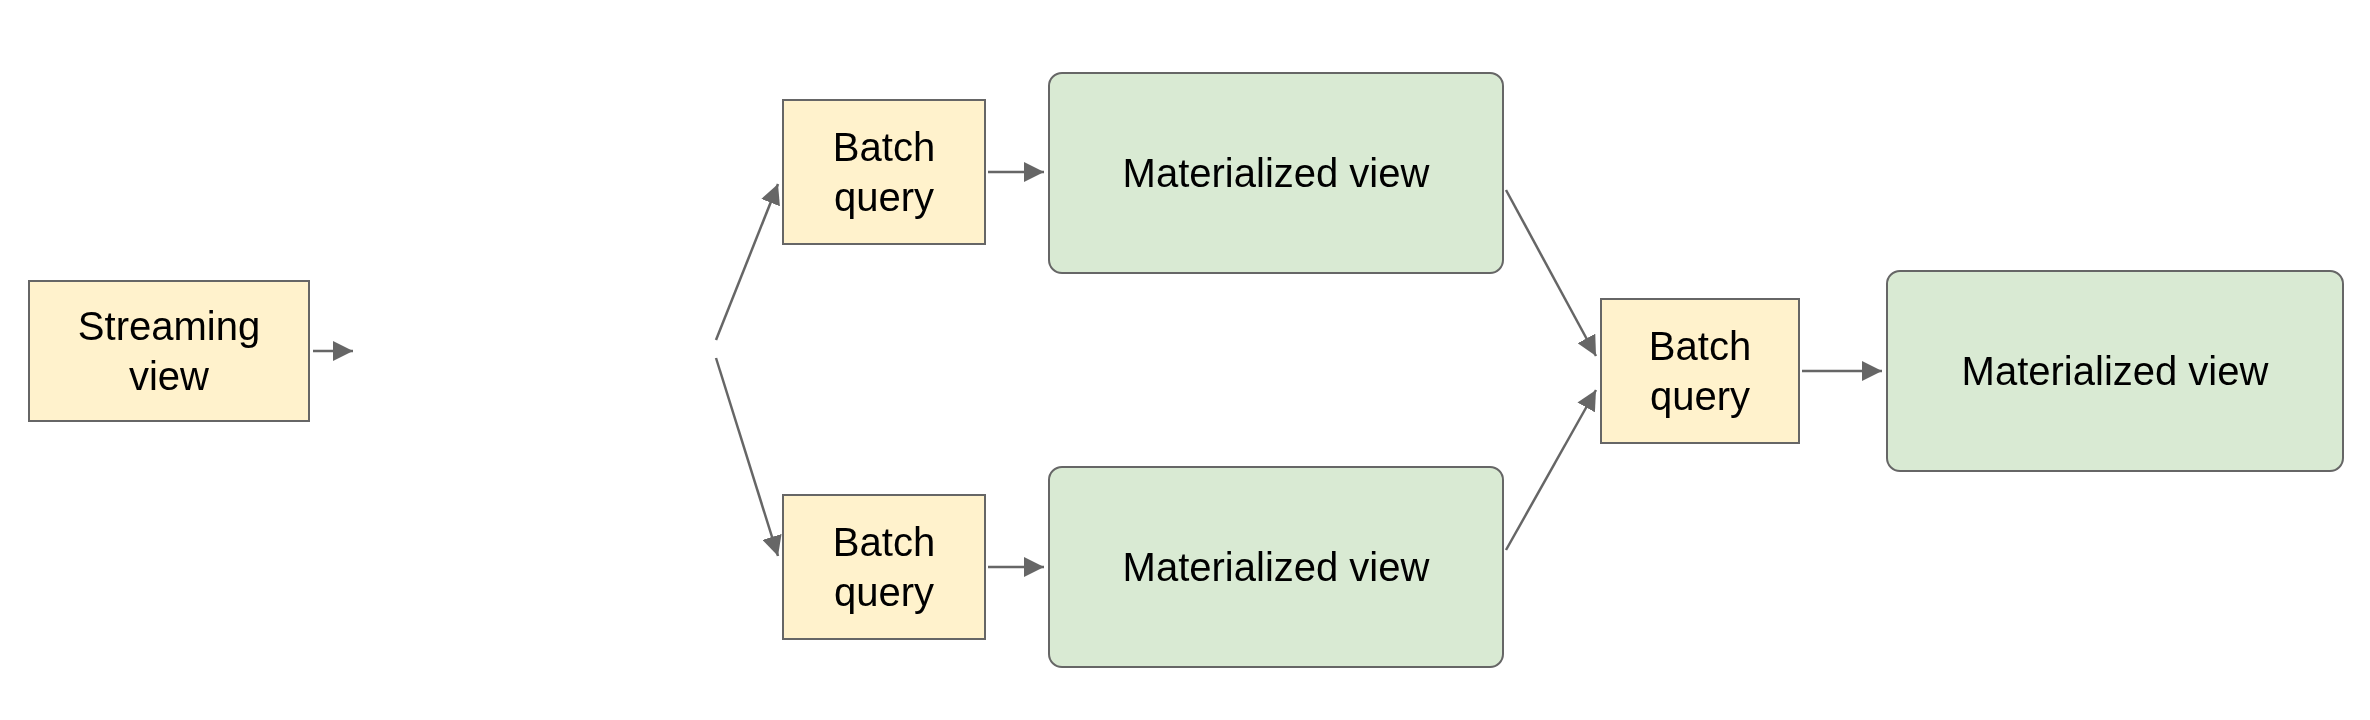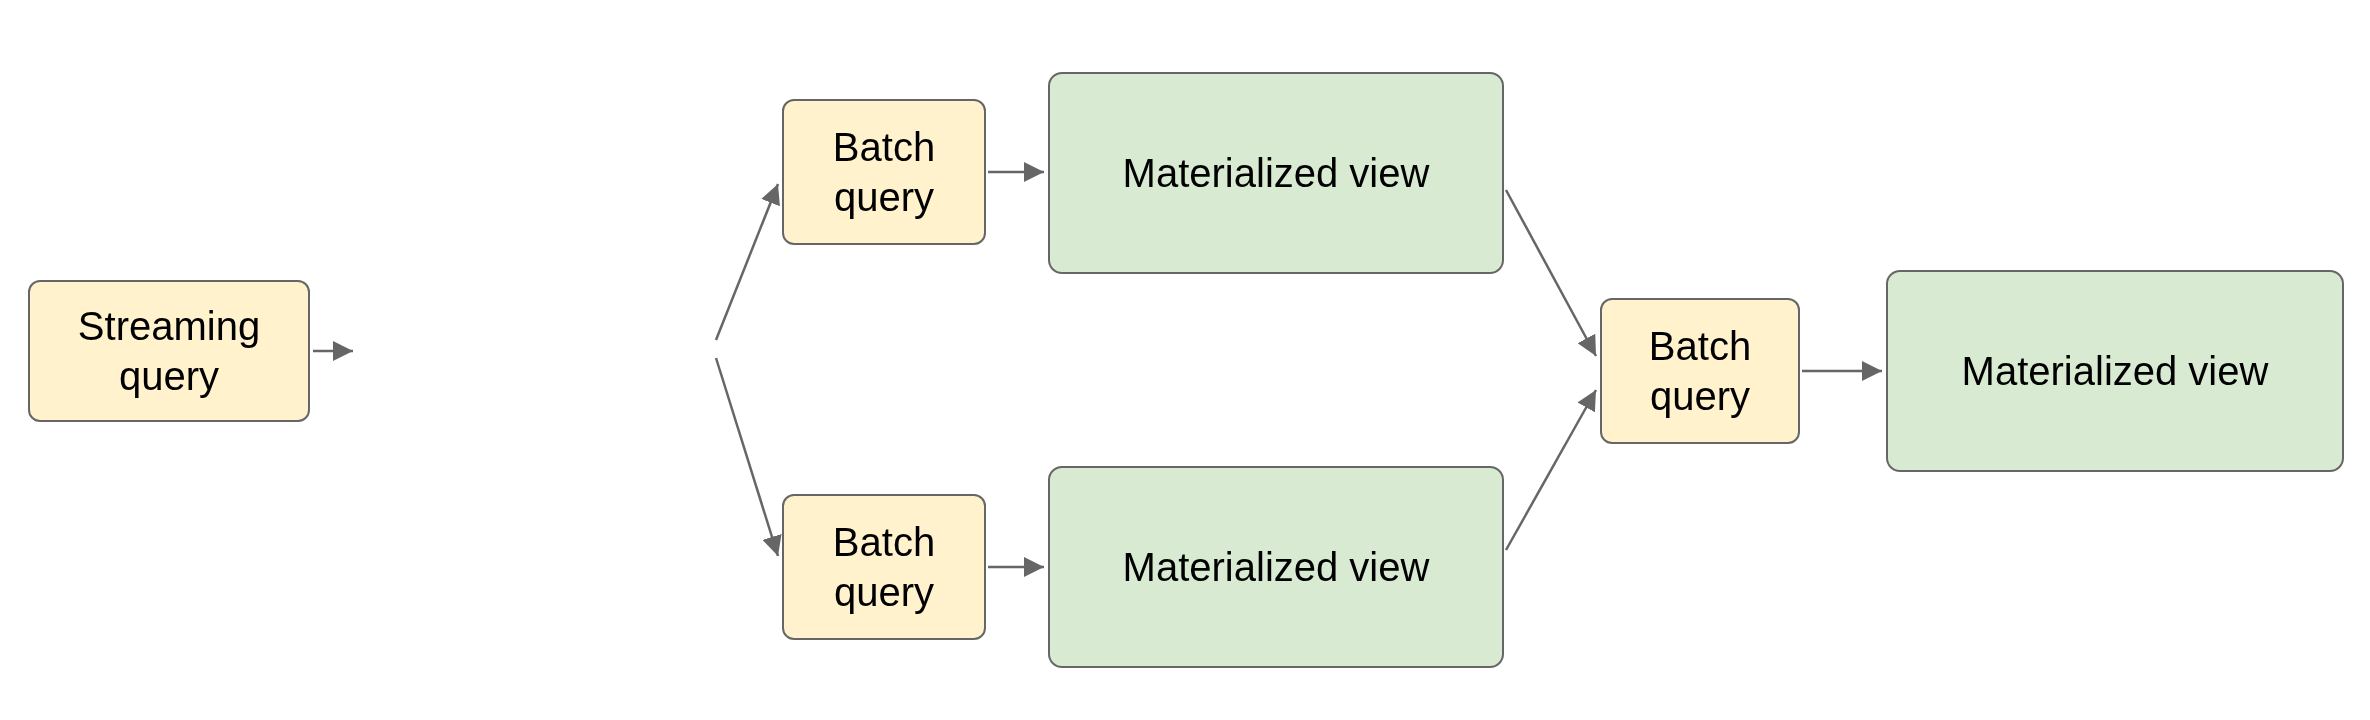--- a/index.html
+++ b/index.html
@@ -36,21 +36,21 @@
     text-align: center;
     font-size: 40px;
     line-height: 1.25;
     color: var(--text-color, #000000);
     box-sizing: border-box;
     border: 2.5px solid var(--border-color, #666666);
     padding: 0 18px;
   }
   .node.query {
     background: var(--query-fill, #fff2cc);
-    border-radius: 12px;
+    border-radius: 0;
   }
   .node.view {
     background: var(--table-fill, #d9ead3);
     border-radius: 14px;
   }
 </style>
 </head>
 <body>
 
 <div id="canvas">
@@ -64,21 +64,21 @@
     <line class="edge" x1="313" y1="351" x2="353" y2="351" marker-end="url(#arrow)"></line>
     <line class="edge" x1="716" y1="340" x2="778" y2="184" marker-end="url(#arrow)"></line>
     <line class="edge" x1="716" y1="358" x2="778" y2="556" marker-end="url(#arrow)"></line>
     <line class="edge" x1="988" y1="172" x2="1044" y2="172" marker-end="url(#arrow)"></line>
     <line class="edge" x1="988" y1="567" x2="1044" y2="567" marker-end="url(#arrow)"></line>
     <line class="edge" x1="1506" y1="190" x2="1596" y2="356" marker-end="url(#arrow)"></line>
     <line class="edge" x1="1506" y1="550" x2="1596" y2="390" marker-end="url(#arrow)"></line>
     <line class="edge" x1="1802" y1="371" x2="1882" y2="371" marker-end="url(#arrow)"></line>
   </svg>
 
-  <div class="node query" style="left:28px; top:280px; width:282px; height:142px;">Streaming query</div>
+  <div class="node query" style="left:28px; top:280px; width:282px; height:142px;">Streaming view</div>
 
 
   <div class="node query" style="left:782px; top:99px; width:204px; height:146px;">Batch query</div>
 
   <div class="node view" style="left:1048px; top:72px; width:456px; height:202px;">Materialized view</div>
 
   <div class="node query" style="left:782px; top:494px; width:204px; height:146px;">Batch query</div>
 
   <div class="node view" style="left:1048px; top:466px; width:456px; height:202px;">Materialized view</div>
 

